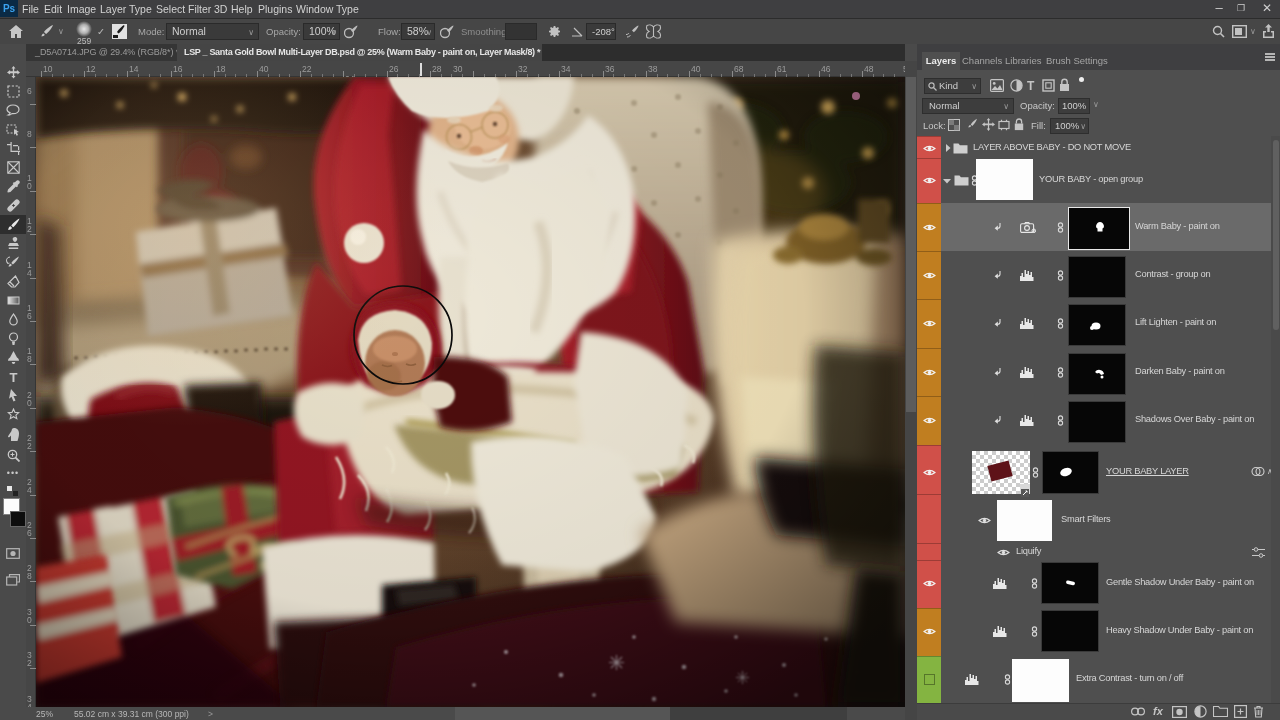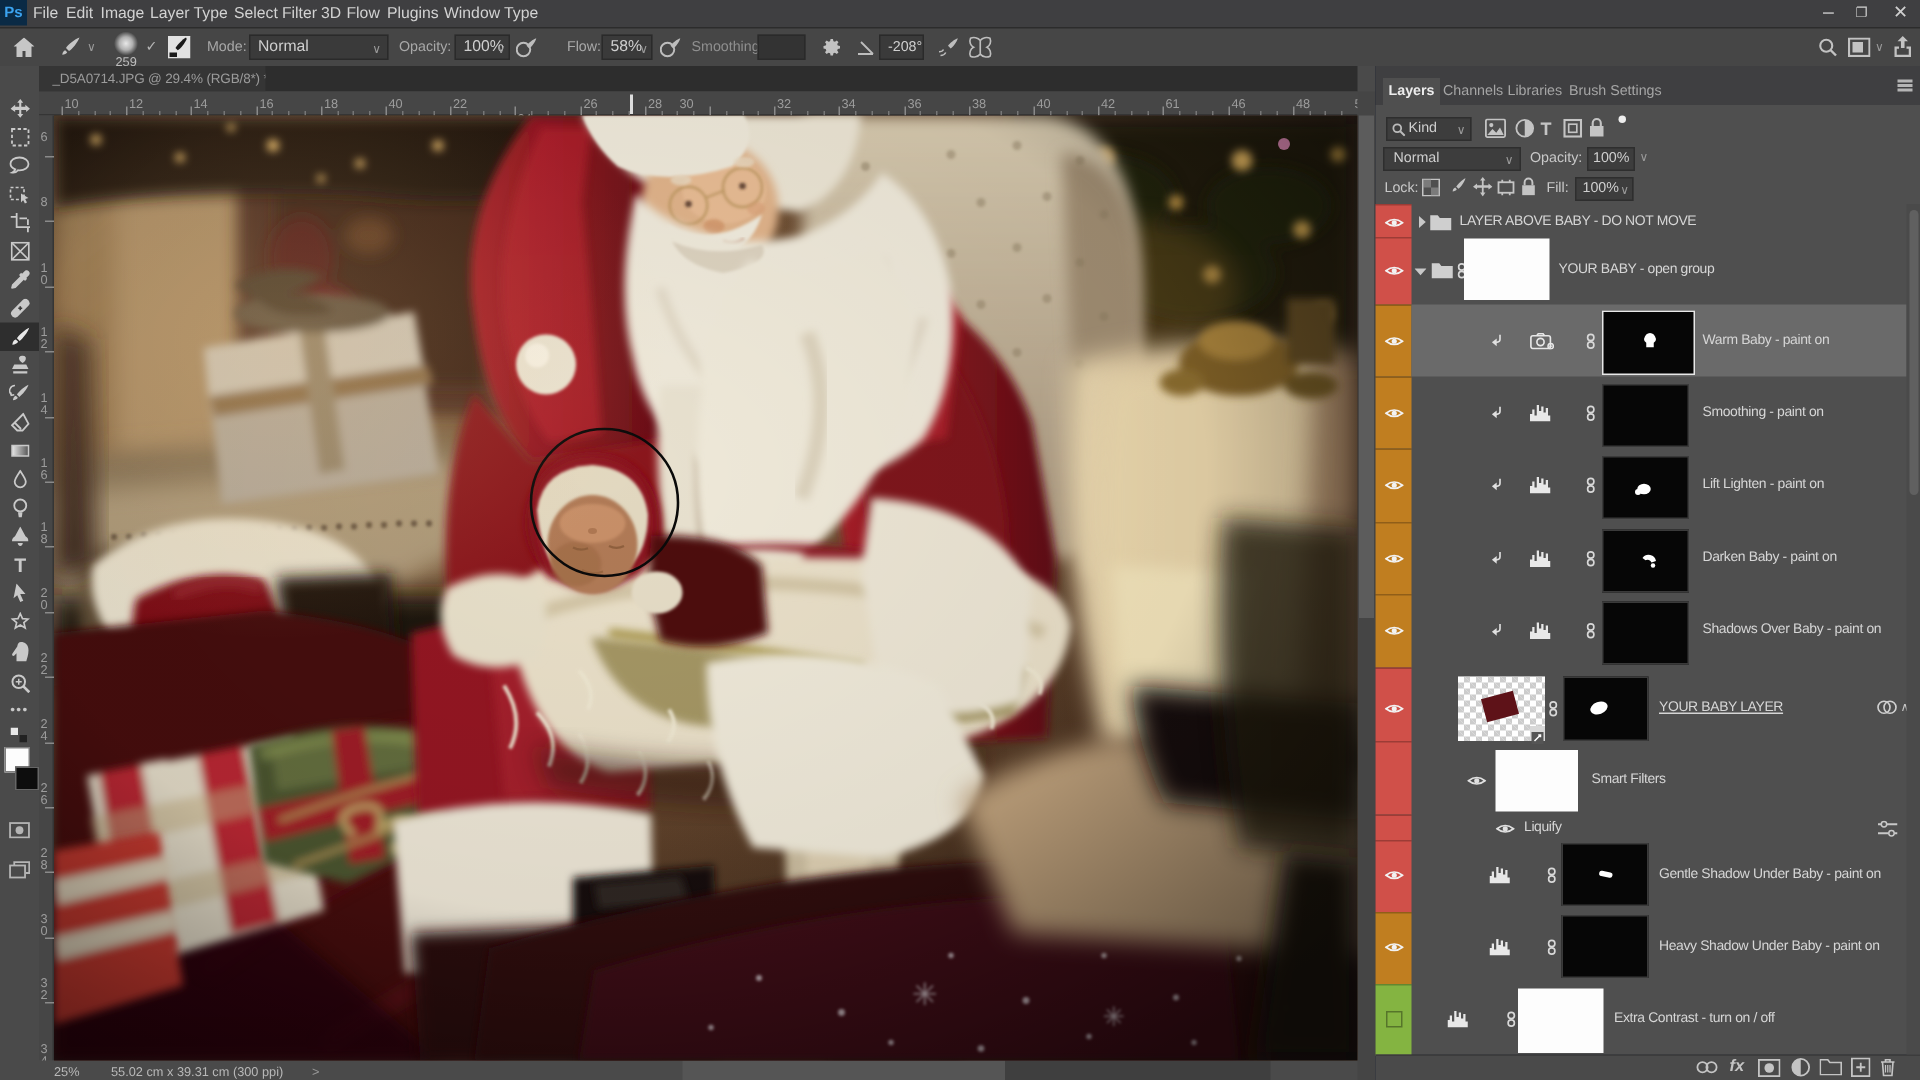--- a/index.html
+++ b/index.html
@@ -33,21 +33,21 @@
 <div class="menubar">
 <div class="pslogo">Ps</div>
 <span class="mi" style="left:22px">File</span>
     <span class="mi" style="left:44px">Edit</span>
 <span class="mi" style="left:67px">Image</span>
     <span class="mi" style="left:100px">Layer</span>
 <span class="mi" style="left:129px">Type</span>
     <span class="mi" style="left:156px">Select</span>
 <span class="mi" style="left:188px">Filter</span>
     <span class="mi" style="left:214px">3D</span>
-<span class="mi" style="left:231px">Flow</span>
+<span class="mi" style="left:231px">Help</span>
     <span class="mi" style="left:258px">Plugins</span>
 <span class="mi" style="left:296px">Window</span>
     <span class="mi" style="left:336px">Type</span>
 <span class="winbtn" style="left:1206px;font-size:13px">–</span>
 <span class="winbtn" style="left:1228px;font-size:9px">❐</span>
 <span class="winbtn" style="left:1254px">✕</span>
 </div>
 
 <div class="optbar">
 <svg class="abs" style="left:9px;top:6px" width="14" height="13" viewBox="0 0 14 13">
@@ -115,20 +115,21 @@
     </svg>
 <span class="t dkarr" style="left:1250px">∨</span>
 <svg class="abs" style="left:1262px;top:5px" width="13" height="15" viewBox="0 0 13 15">
       <path d="M6.5 0L3 3.5h2.3V8h2.4V3.5H10z" fill="#c2c2c2"></path>
       <path d="M1 7v7h11V7H9v1.5h1.5v4h-8v-4H4V7z" fill="#c2c2c2"></path>
     </svg>
 </div>
 
 <div class="tabstrip">
 <div class="tab" style="left:0;width:151px;background:#353535;color:#9b9b9b;padding-left:9px">_D5A0714.JPG @ 29.4% (RGB/8*) * </div>
+<div class="tab" style="left:151px;width:365px;background:#454545;color:#e6e6e6;font-weight:bold;padding-left:7px;letter-spacing:-0.32px">LSP _ Santa Gold Bowl Multi-Layer DB.psd @ 25% (Warm Baby - paint on, Layer Mask/8) * </div>
 </div>
 <div class="abs" style="left:2px;top:45px;color:#9a9a9a;font-size:8px">»</div>
 <div class="abs" style="left:1270px;top:45px;color:#9a9a9a;font-size:8px">»</div>
 
 <div class="toolbar">
 <div class="tool" style="top:19px"><svg width="13" height="13" viewBox="0 0 13 13">
         <path d="M6.5 0l2 2.5h-1.3v2.7h2.7V3.9L13 6.5l-2.6 2.1V7.3H7.2v2.7h1.3l-2 2.5-2-2.5h1.3V7.3H3.1v1.3L0 6.5l3.1-2.6v1.3h2.7V2.5H4.5z" fill="#c9c9c9"></path>
       </svg></div>
 <div class="tool" style="top:38px"><svg width="13" height="13" viewBox="0 0 13 13">
         <rect x="1" y="1" width="11" height="11" fill="none" stroke="#c9c9c9" stroke-width="1.2" stroke-dasharray="2.2 1.6"></rect>
@@ -295,21 +296,21 @@
 <span class="rnum" style="left:622px;top:3px">38</span>
 <div class="abs" style="left:620px;top:10px;width:1px;height:6px;background:#8a8a8a"></div>
 <div class="abs" style="left:631px;top:13px;width:1px;height:3px;background:#777"></div>
 <div class="abs" style="left:641px;top:13px;width:1px;height:3px;background:#777"></div>
 <div class="abs" style="left:652px;top:13px;width:1px;height:3px;background:#777"></div>
 <span class="rnum" style="left:665px;top:3px">40</span>
 <div class="abs" style="left:663px;top:10px;width:1px;height:6px;background:#8a8a8a"></div>
 <div class="abs" style="left:674px;top:13px;width:1px;height:3px;background:#777"></div>
 <div class="abs" style="left:685px;top:13px;width:1px;height:3px;background:#777"></div>
 <div class="abs" style="left:695px;top:13px;width:1px;height:3px;background:#777"></div>
-<span class="rnum" style="left:708px;top:3px">42</span>
+<span class="rnum" style="left:708px;top:3px">68</span>
 <div class="abs" style="left:706px;top:10px;width:1px;height:6px;background:#8a8a8a"></div>
 <div class="abs" style="left:717px;top:13px;width:1px;height:3px;background:#777"></div>
 <div class="abs" style="left:728px;top:13px;width:1px;height:3px;background:#777"></div>
 <div class="abs" style="left:739px;top:13px;width:1px;height:3px;background:#777"></div>
 <span class="rnum" style="left:751px;top:3px">61</span>
 <div class="abs" style="left:749px;top:10px;width:1px;height:6px;background:#8a8a8a"></div>
 <div class="abs" style="left:760px;top:13px;width:1px;height:3px;background:#777"></div>
 <div class="abs" style="left:771px;top:13px;width:1px;height:3px;background:#777"></div>
 <div class="abs" style="left:782px;top:13px;width:1px;height:3px;background:#777"></div>
 <span class="rnum" style="left:795px;top:3px">46</span>
@@ -542,21 +543,21 @@
       <path d="M4.8 2.6L1.6 5.2l3.2 2.6z" fill="#e0e0e0"></path>
     </svg>
 <svg class="abs" style="left:103px;top:225px" width="15" height="12" viewBox="0 0 15 12">
       <path d="M0 12V7h1.5V4H3v4h1.5V1H6v4h1.5V2H9v4h1.5V3H12v5h1.5v4z" fill="#e8e8e8"></path>
     </svg>
 <svg class="abs" style="left:140px;top:225.5px" width="7" height="11" viewBox="0 0 7 11">
       <circle cx="3.5" cy="3" r="2.1" fill="none" stroke="#d8d8d8" stroke-width="1.1"></circle>
       <circle cx="3.5" cy="8" r="2.1" fill="none" stroke="#d8d8d8" stroke-width="1.1"></circle>
     </svg>
 <div class="abs" style="left:151px;top:212px;width:58px;height:42px;background:#060606;border:1px solid #3a3a3a;"></div>
-<div class="ltext" style="left:218px;top:225px">Smoothing - paint on</div>
+<div class="ltext" style="left:218px;top:225px">Contrast - group on</div>
 <svg class="abs" style="left:76px;top:274.5px" width="9" height="9" viewBox="0 0 9 9">
       <path d="M7 0v3.2Q7 5.2 4.5 5.2H3.4" fill="none" stroke="#e0e0e0" stroke-width="1.1"></path>
       <path d="M4.8 2.6L1.6 5.2l3.2 2.6z" fill="#e0e0e0"></path>
     </svg>
 <svg class="abs" style="left:103px;top:273px" width="15" height="12" viewBox="0 0 15 12">
       <path d="M0 12V7h1.5V4H3v4h1.5V1H6v4h1.5V2H9v4h1.5V3H12v5h1.5v4z" fill="#e8e8e8"></path>
     </svg>
 <svg class="abs" style="left:140px;top:273.5px" width="7" height="11" viewBox="0 0 7 11">
       <circle cx="3.5" cy="3" r="2.1" fill="none" stroke="#d8d8d8" stroke-width="1.1"></circle>
       <circle cx="3.5" cy="8" r="2.1" fill="none" stroke="#d8d8d8" stroke-width="1.1"></circle>

